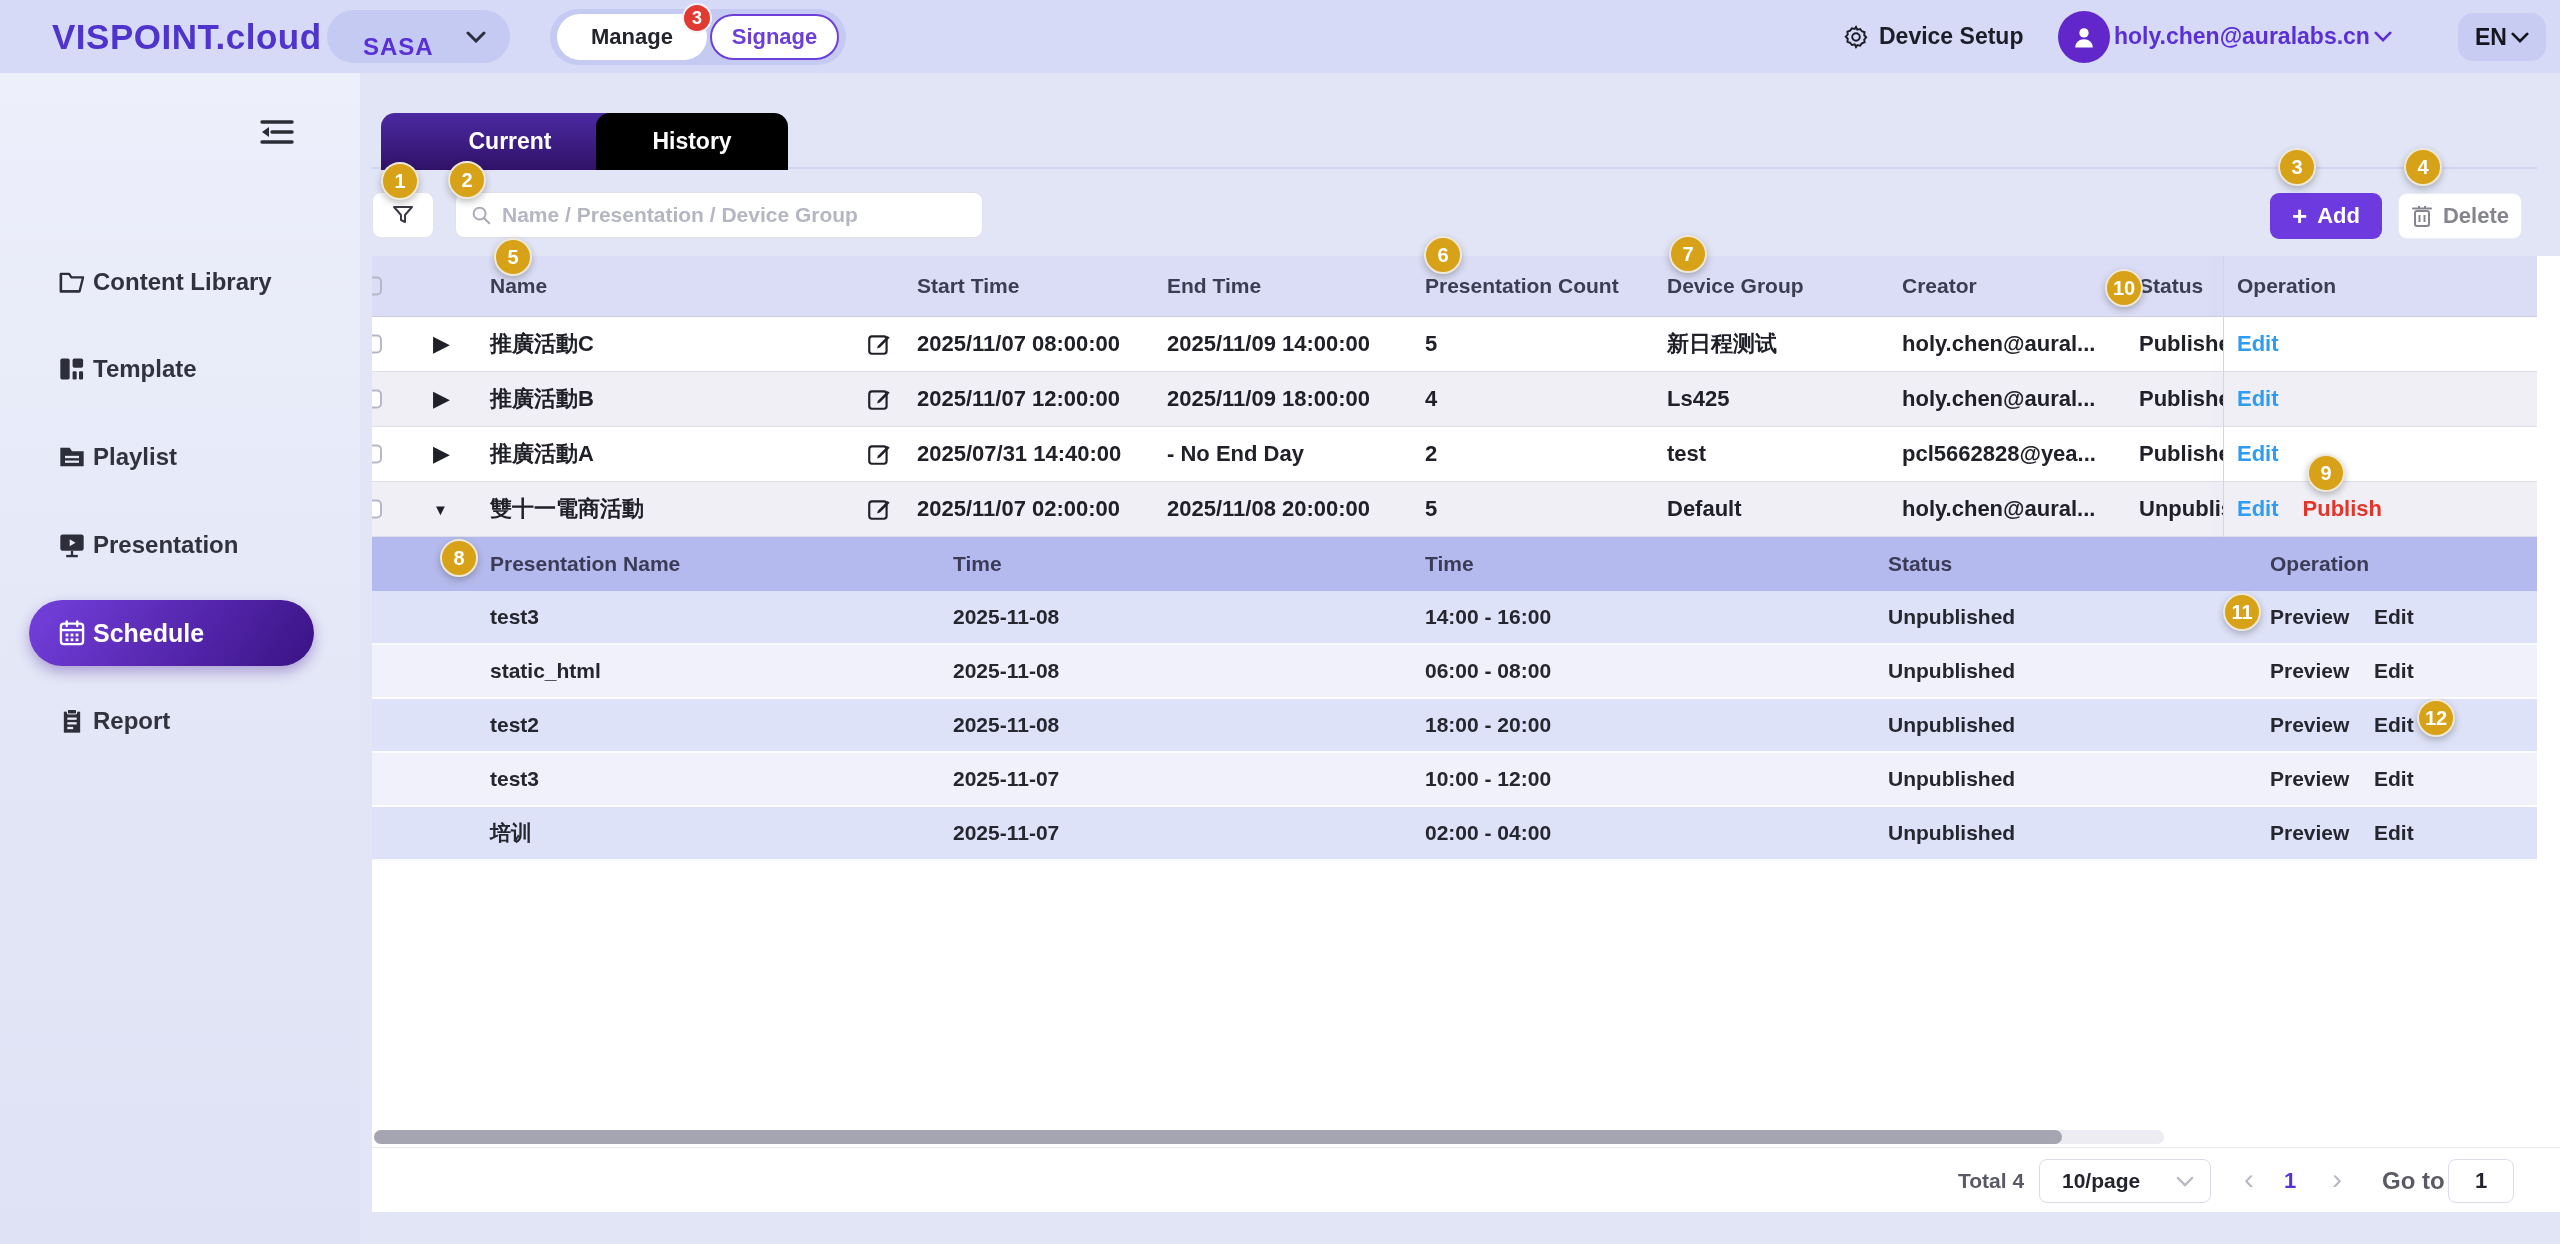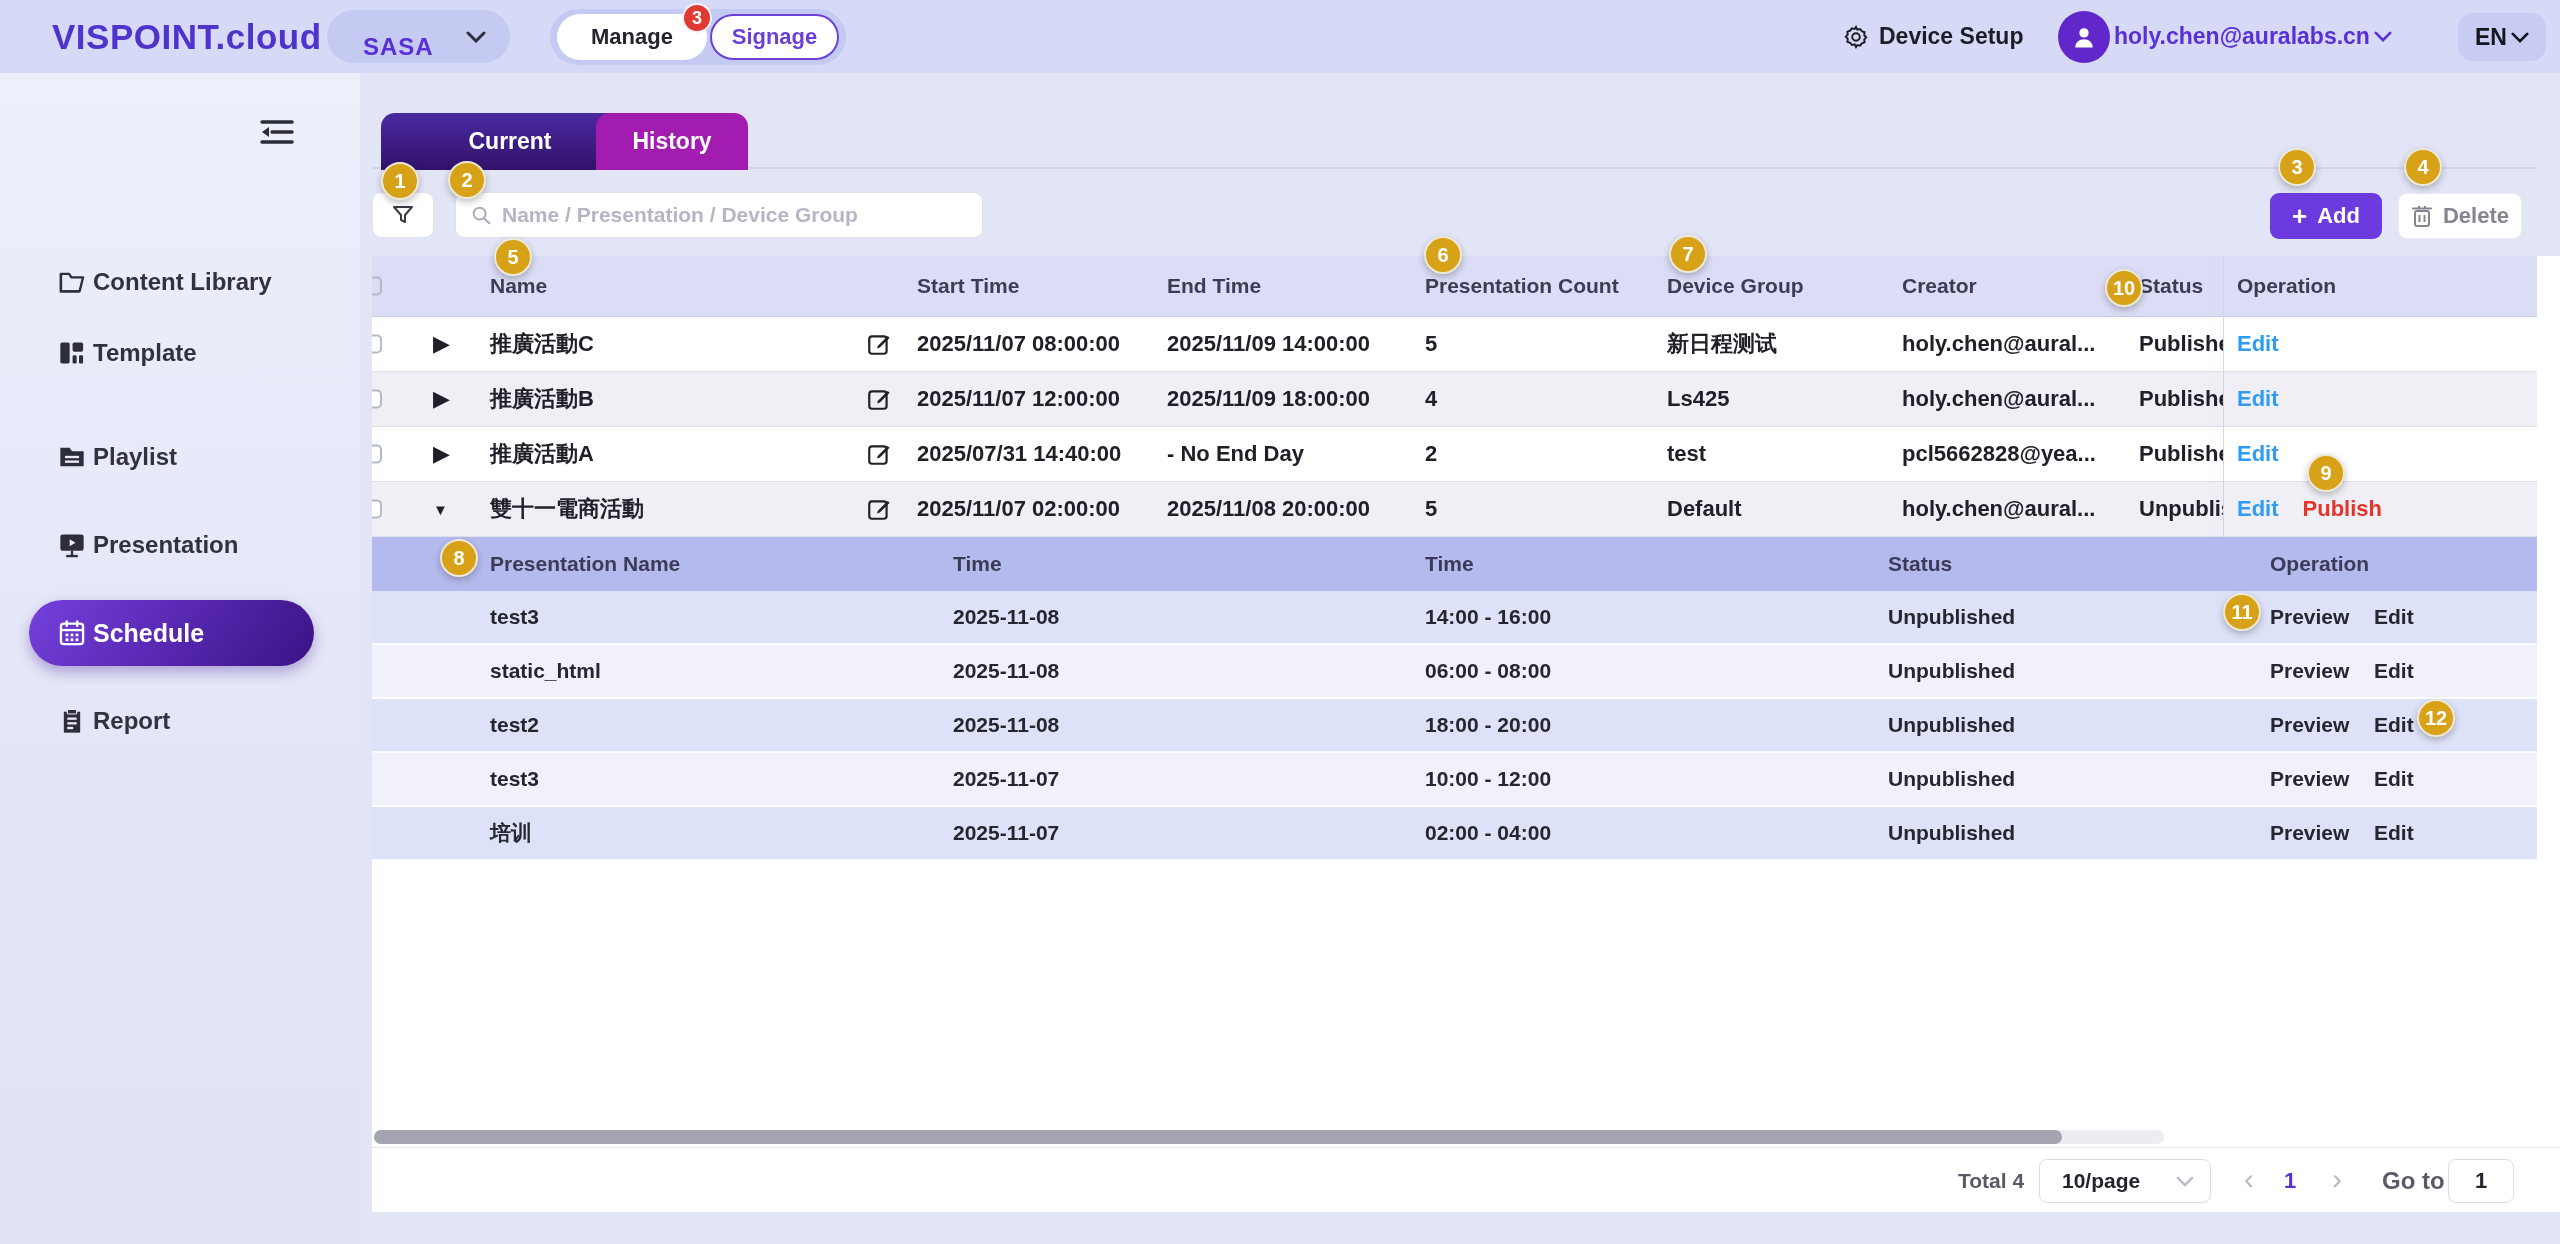--- a/index.html
+++ b/index.html
@@ -44,21 +44,21 @@
   .side-active { position:absolute; left:29px; top:527px; width:285px; height:66px; border-radius:33px;
                  background:linear-gradient(125deg,#7440dd 0%,#5526ad 55%,#3a1384 100%);
                  box-shadow:0 6px 14px rgba(68,26,150,.35); cursor:pointer; }
   .side-active .s-icon { position:absolute; left:29px; top:19px; width:28px; height:28px; color:#ffffff; }
   .side-active .s-label { position:absolute; left:64px; top:0; height:66px; line-height:66px; font-size:25px; font-weight:800; color:#fff; }
   
   .tab-line { position:absolute; left:372px; top:167px; width:2165px; height:2px; background:#d1d4ef; z-index:6; }
   .tab { position:absolute; top:113px; height:57px; border-radius:14px 14px 0 0; display:flex; align-items:center; justify-content:center;
          font-size:23px; font-weight:800; color:#fff; cursor:pointer; z-index:7; }
   .tab-current { left:381px; width:240px; background:linear-gradient(180deg,#4b2aa2 0%,#301268 100%);padding-left:18px; }
-  .tab-history { left:596px; width:152px; background:#a21caf; }
+  .tab-history { left:596px; width:192px; background:#000000; }
   
   .filter-btn { position:absolute; left:372px; top:192px; width:62px; height:46px; background:#fff; border:1px solid #e2e3ef;
                 border-radius:9px; display:flex; align-items:center; justify-content:center; color:#3a3a46; cursor:pointer; z-index:6; }
   .search-box { position:absolute; left:455px; top:192px; width:528px; height:46px; background:#fff; border:1px solid #dfe0ec;
                 border-radius:9px; display:flex; align-items:center; padding:0 14px; gap:10px; z-index:6; }
   .search-box input { border:none; outline:none; flex:1; font-size:21px; font-weight:600; color:#3c3c48;
                       font-family:"Liberation Sans","DejaVu Sans",sans-serif; background:transparent; }
   .search-box input::placeholder { color:#b5b6c4; }
   .add-btn { position:absolute; left:2270px; top:193px; width:112px; height:46px; background:#6d3ae0; border-radius:9px;
              display:flex; align-items:center; justify-content:center; gap:10px; color:#fff; font-size:22px; font-weight:800;
@@ -191,21 +191,21 @@
   <div class="side-item" style="top:181px;">
     <span class="s-icon">
       <svg width="28" height="28" viewBox="0 0 24 24">
           <path fill="none" stroke="currentColor" stroke-width="2" stroke-linejoin="round" d="M2.5 5h7l2 3h10l-3 12h-16z"></path>
           <path fill="none" stroke="currentColor" stroke-width="2" d="M2.5 5v15h16"></path>
         </svg>
     </span>
     <span class="s-label">Content Library</span>
   </div>
 
-  <div class="side-item" style="top:252px;">
+  <div class="side-item" style="top:268px;">
     <span class="s-icon">
       <svg width="28" height="28" viewBox="0 0 24 24">
           <rect x="2" y="3" width="8" height="18" rx="1.5" fill="currentColor"></rect>
           <rect x="12.5" y="3" width="9" height="8" rx="1.5" fill="currentColor"></rect>
           <rect x="12.5" y="14" width="3.5" height="7" rx="1" fill="currentColor"></rect>
           <rect x="18" y="14" width="3.5" height="7" rx="1" fill="currentColor"></rect>
         </svg>
     </span>
     <span class="s-label">Template</span>
   </div>

